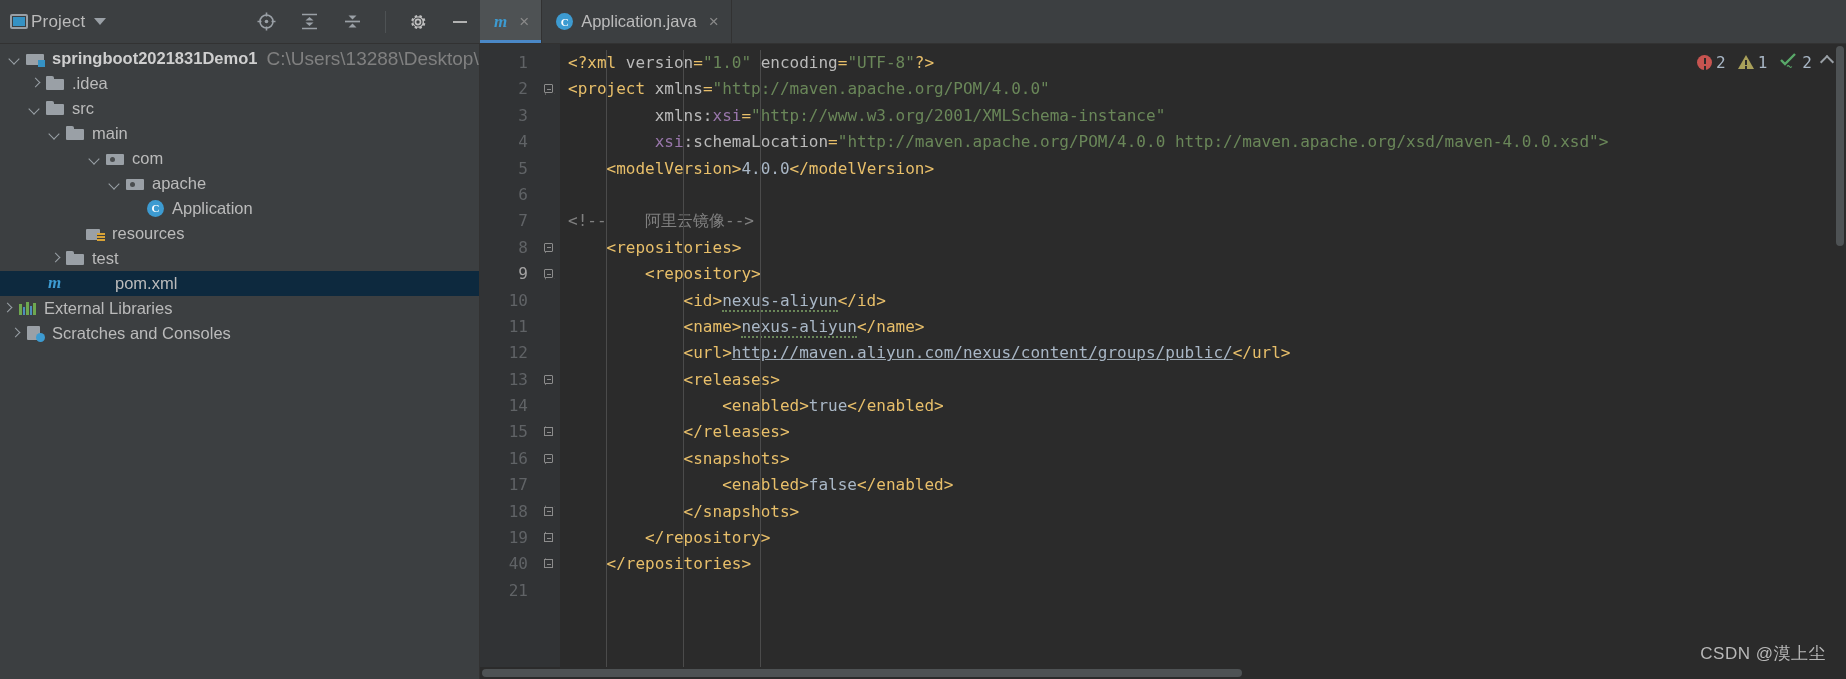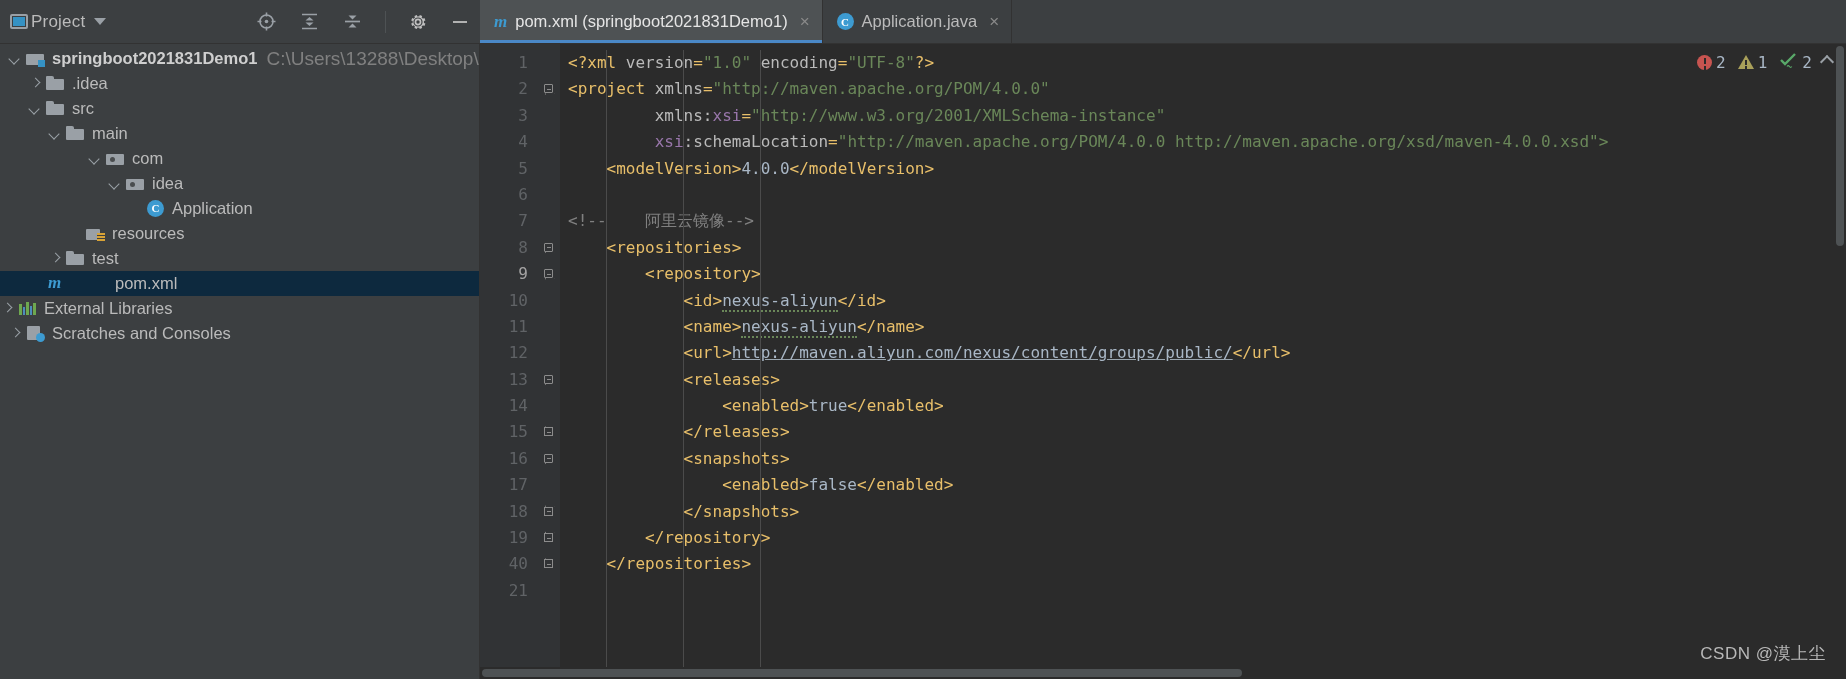--- a/index.html
+++ b/index.html
@@ -214,21 +214,20 @@
           <svg width="20" height="20" viewBox="0 0 20 20">
               <path d="M3 10h14" stroke="#c0c0c0" stroke-width="1.8"></path>
             </svg>
         </span>
       </div>
     </div>
 
     <div class="tabs">
       <div class="tab active">
         <span class="m-icon">m</span>
-        <span class="tabname">pom.xml (springboot2021831Demo1)</span>
         <span class="close">×</span>
       </div>
       <div class="tab">
         <span class="c-icon">C</span>
         <span class="tabname">Application.java</span>
         <span class="close">×</span>
       </div>
     </div>
   </div>
 
@@ -264,21 +263,21 @@
 
       <div class="row" style="padding-left:88px">
         <span class="arrow down"></span>
         <span class="ico folder-pkg"></span>
         <span>com</span>
       </div>
 
       <div class="row" style="padding-left:108px">
         <span class="arrow down"></span>
         <span class="ico folder-pkg"></span>
-        <span>idea</span>
+        <span>apache</span>
       </div>
 
       <div class="row" style="padding-left:146px">
         <span class="ico class"></span>
         <span>Application</span>
       </div>
 
       <div class="row" style="padding-left:86px">
         <span class="ico folder-res"></span>
         <span>resources</span>

